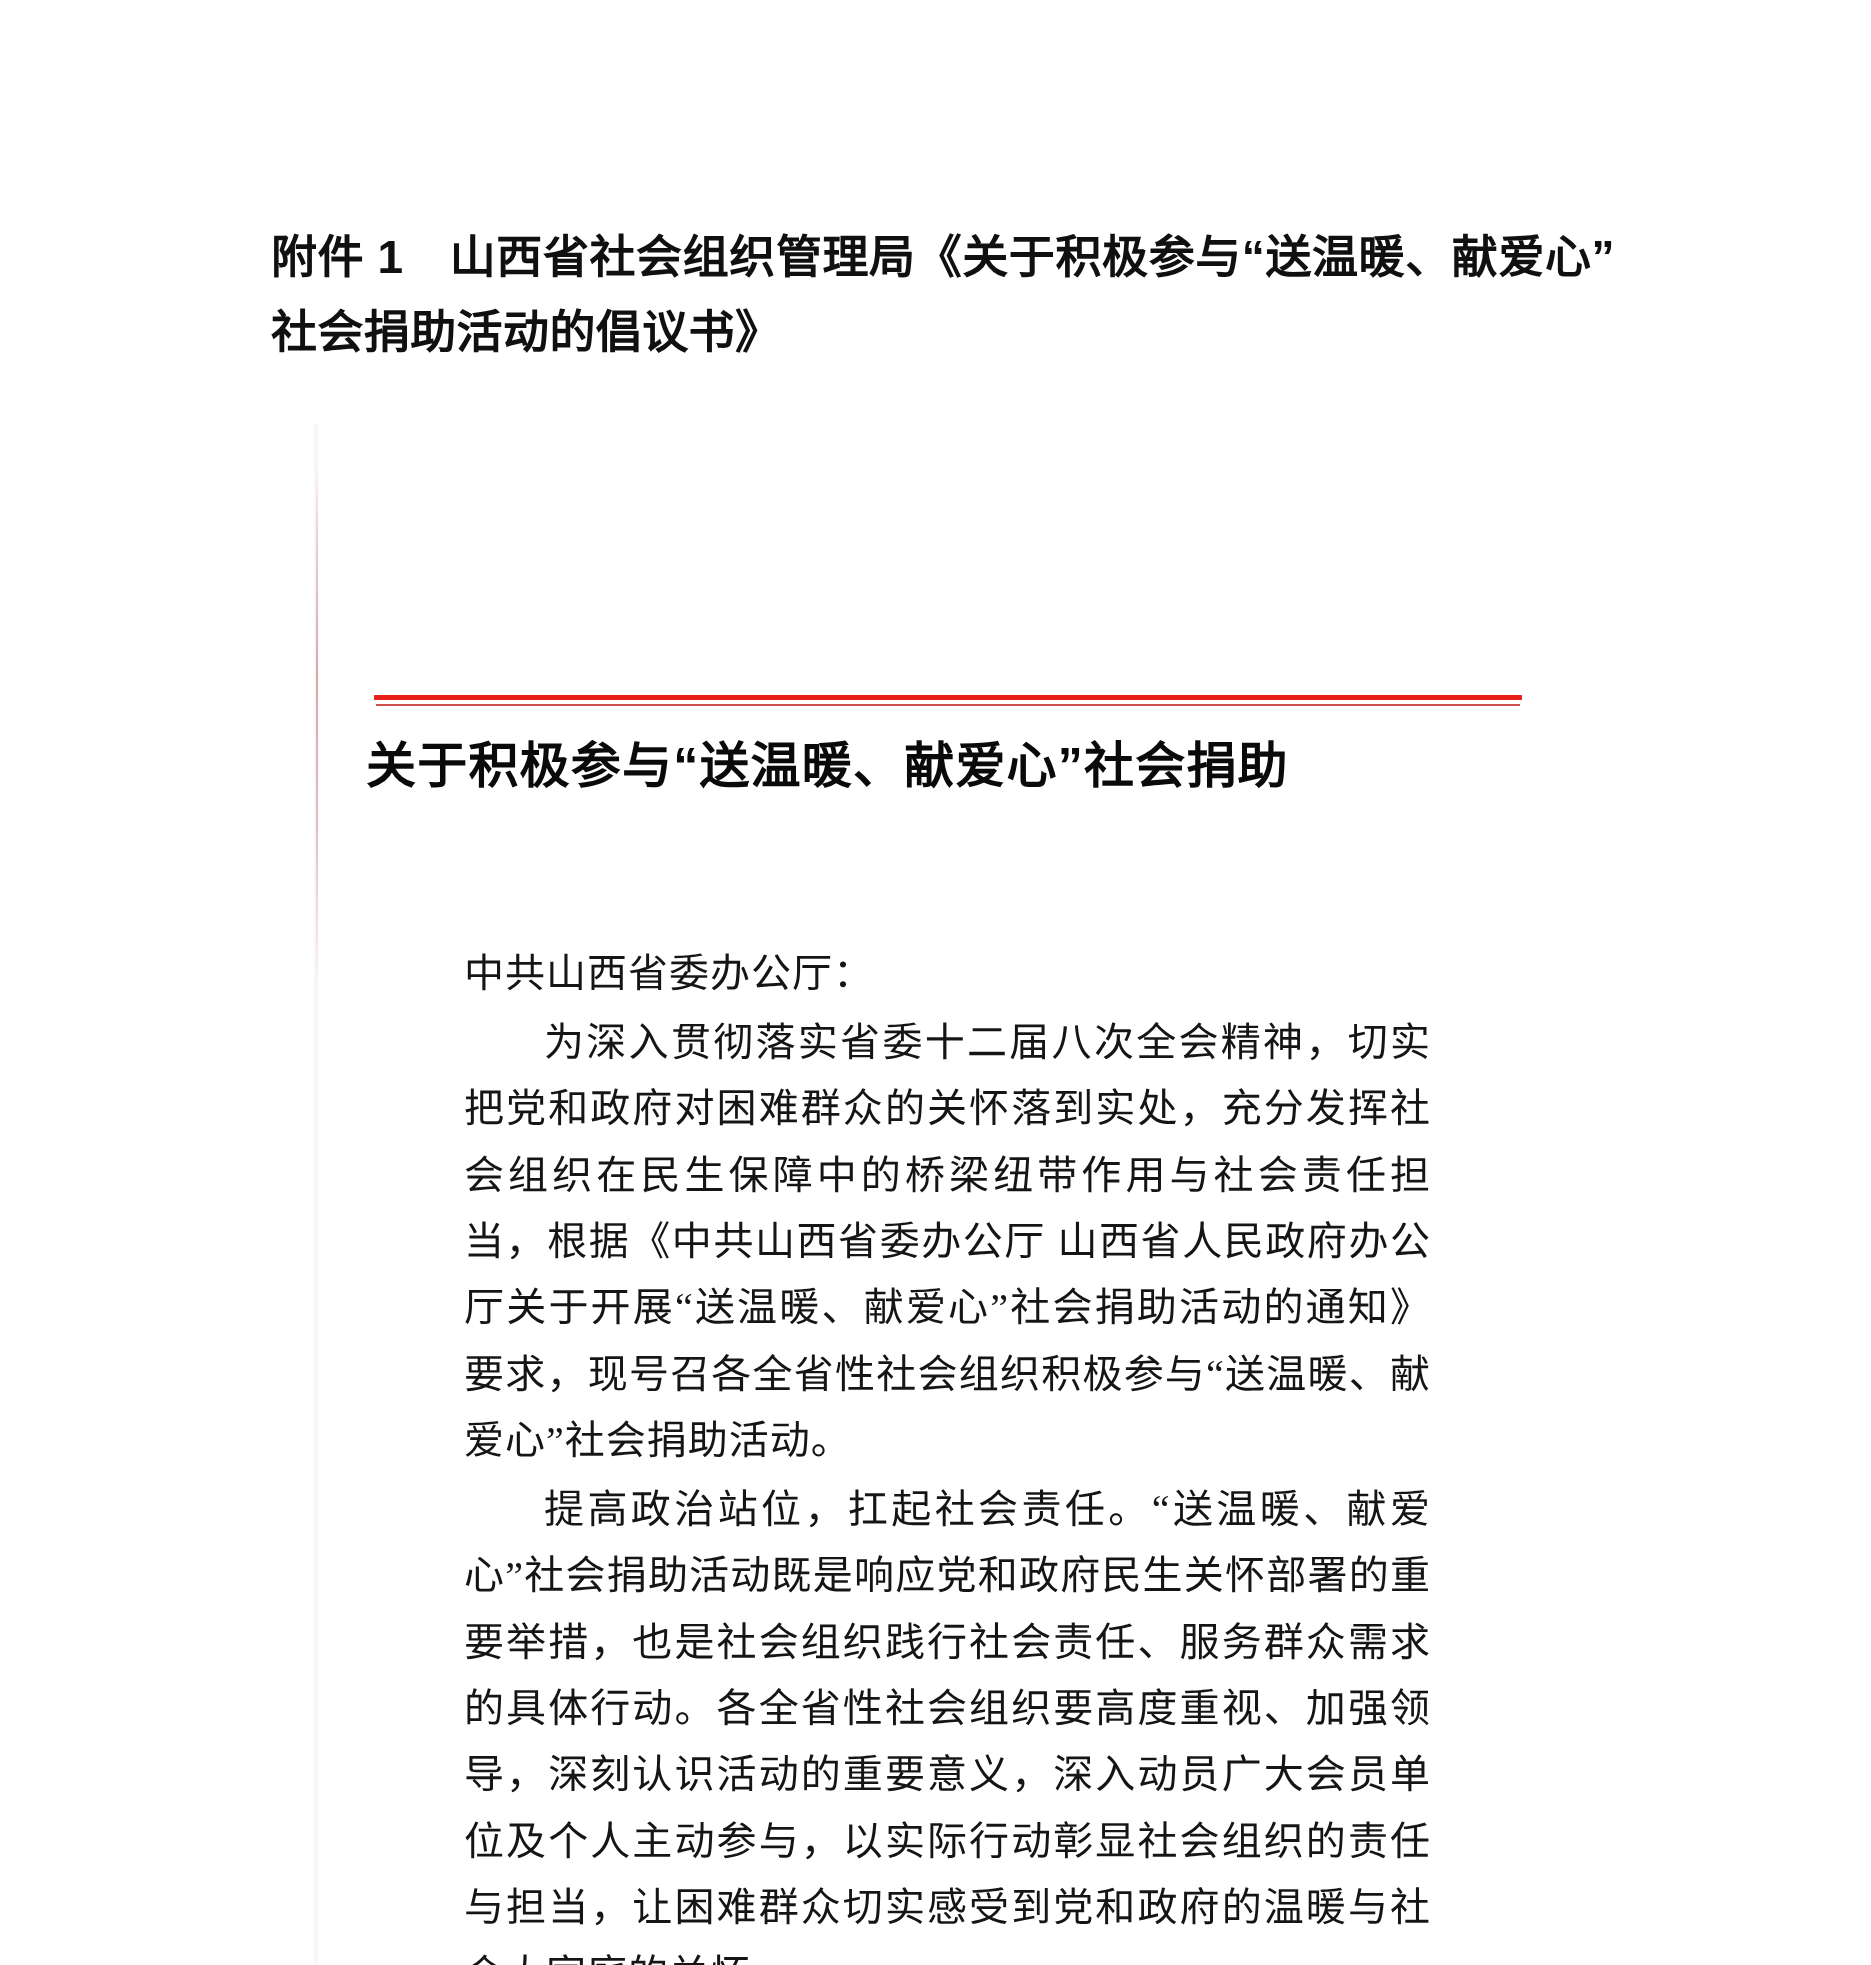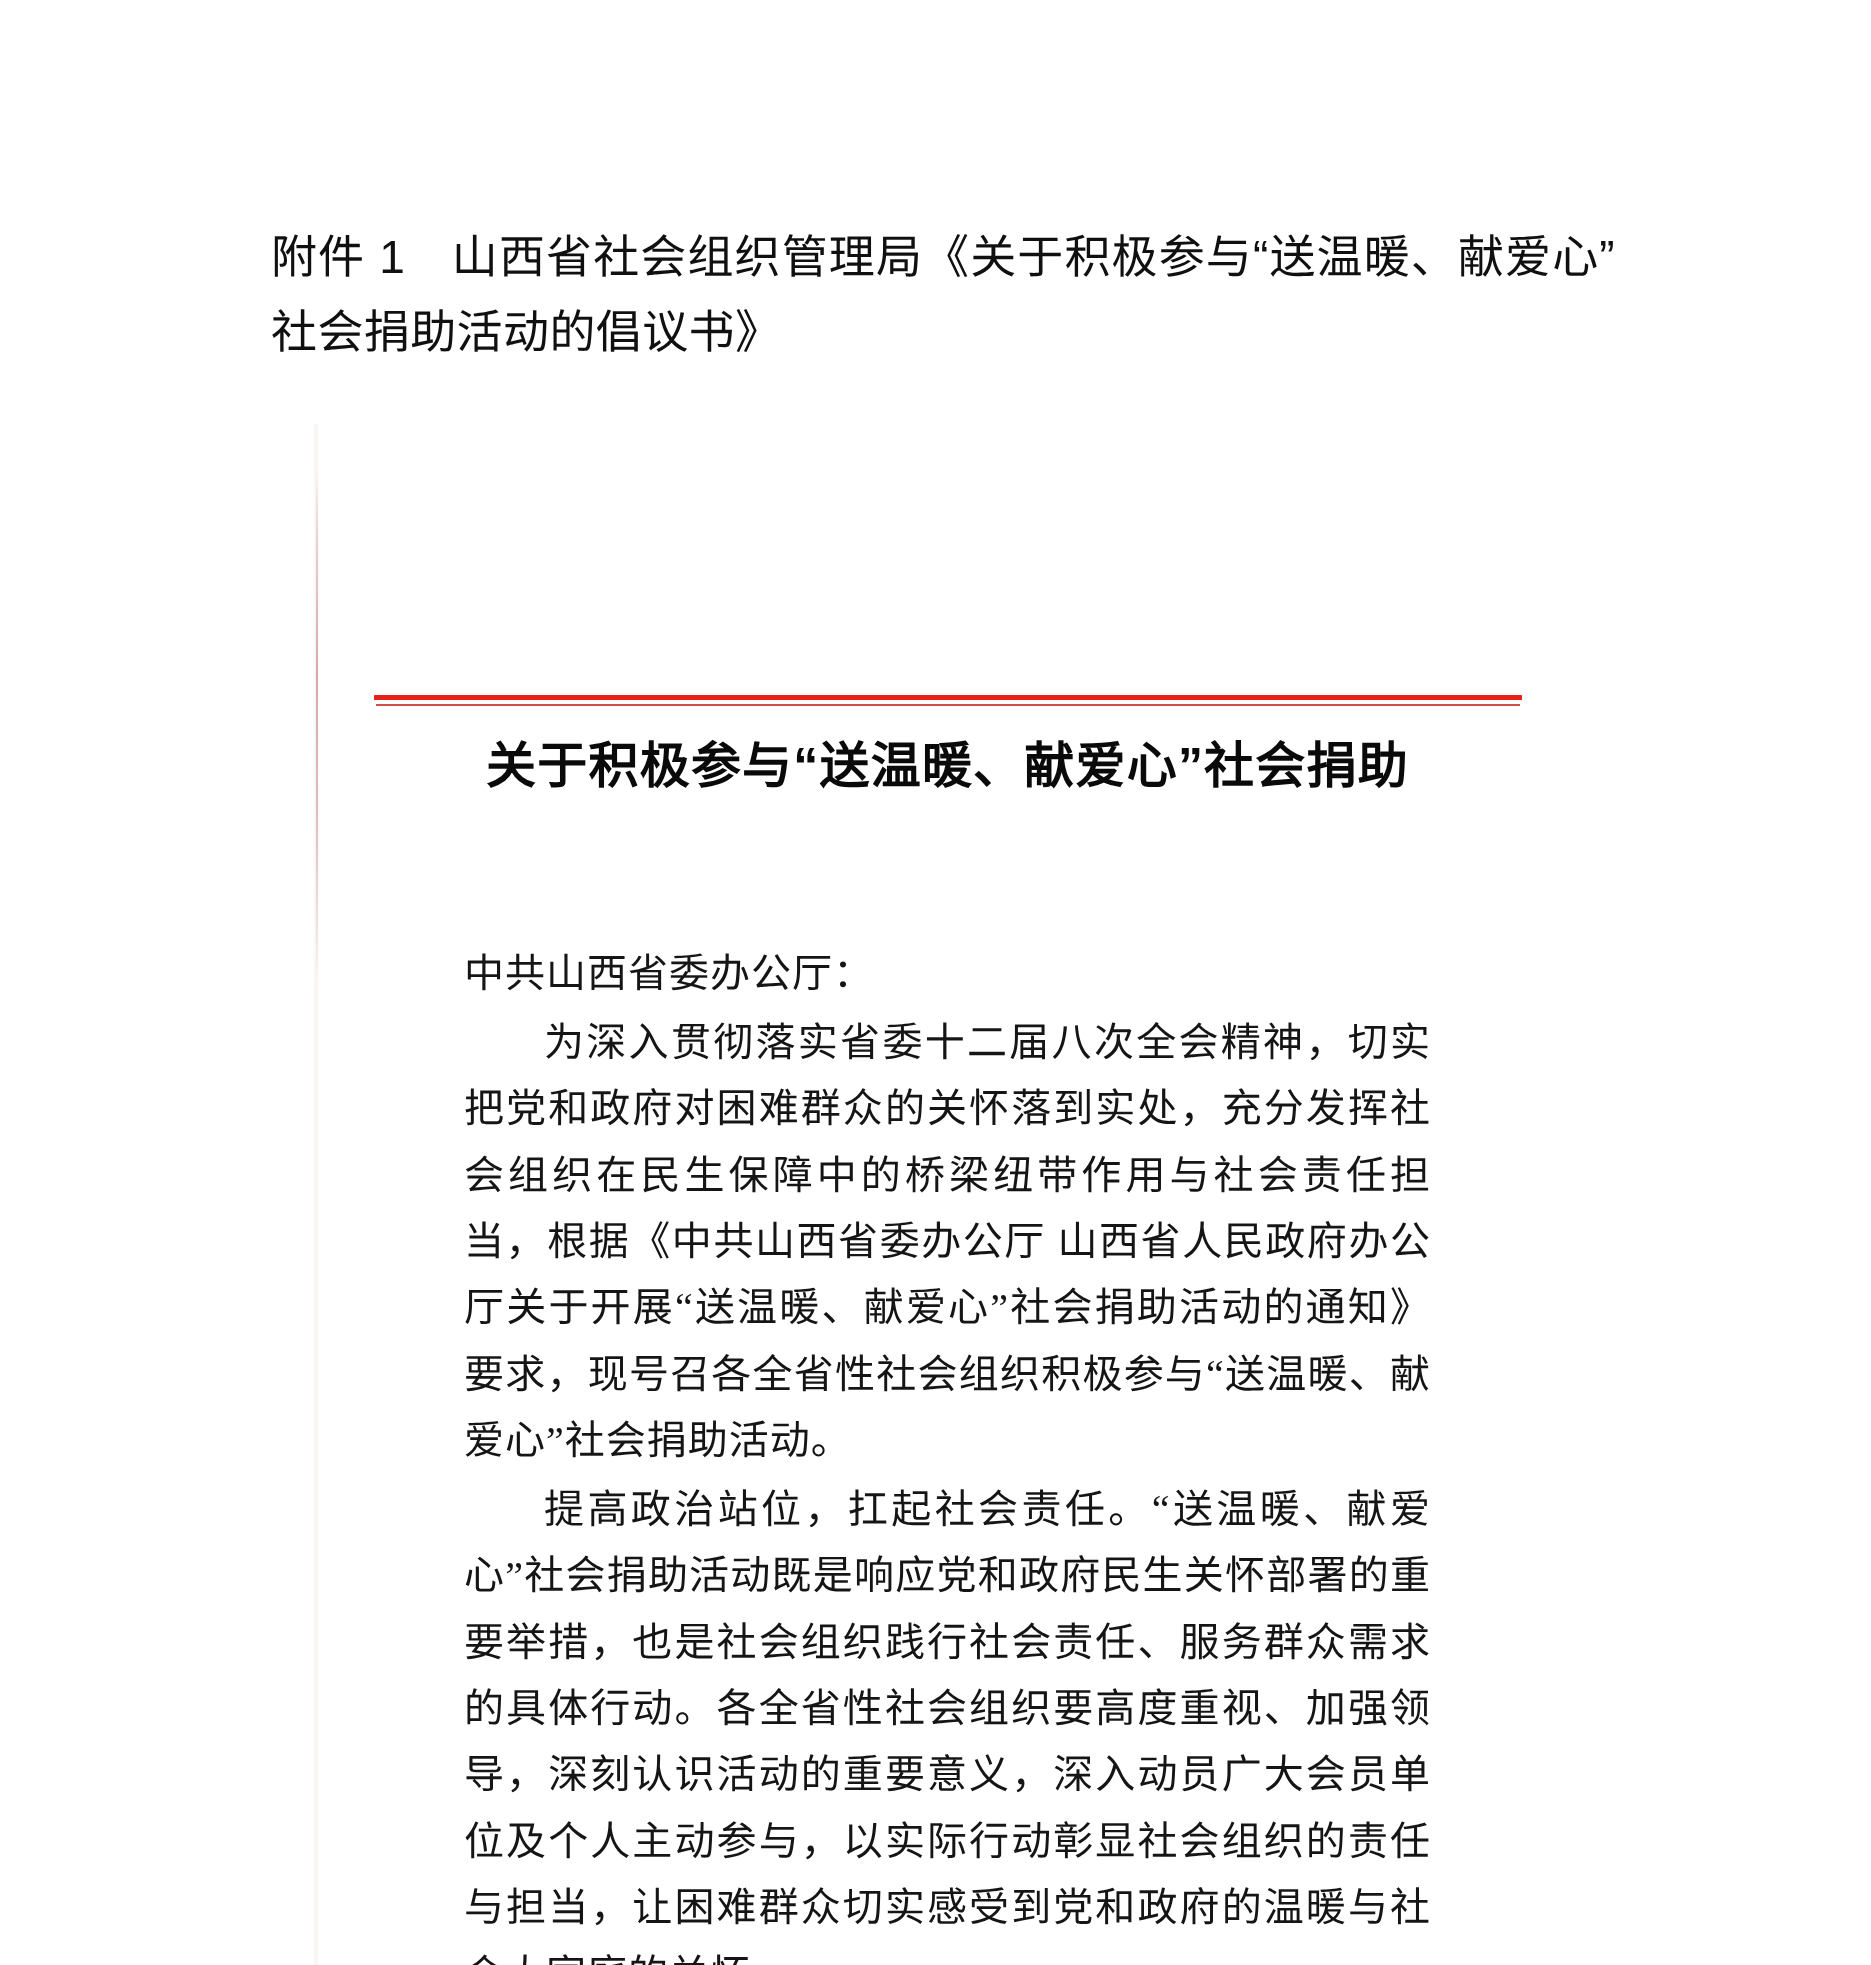--- a/index.html
+++ b/index.html
@@ -21,21 +21,21 @@
     overflow: hidden;
   }
 
   
   .attachment-caption {
     position: absolute;
     left: 271px;
     top: 220px;
     width: 1344px;
     font-family: "Liberation Sans", "DejaVu Sans", sans-serif;
-    font-weight: 400;
+    font-weight: 700;
     font-size: 46px;
     line-height: 1.62;
     letter-spacing: 0.4px;
     color: #101010;
     text-align: justify;
   }
   .attachment-caption .gap {
     display: inline-block;
     width: 46px;
   }
@@ -125,21 +125,20 @@
     background: #c6322c;
     opacity: 0.85;
   }
 
   
   .doc-title {
     position: absolute;
     left: 67px;
     top: 307px;
     width: 1163px;
-    text-align: center;
     font-family: "Liberation Sans", "DejaVu Sans", sans-serif;
     font-weight: 700;
     font-size: 50px;
     line-height: 1.42;
     letter-spacing: 1.2px;
     color: #0a0a0a;
   }
 
   
   .doc-body {

